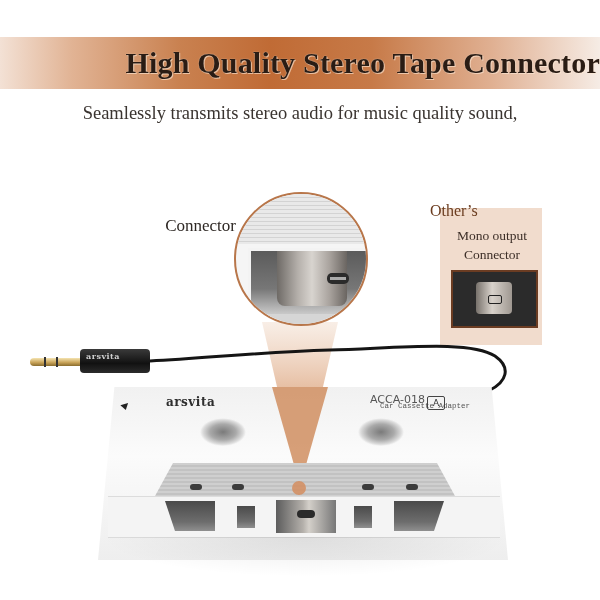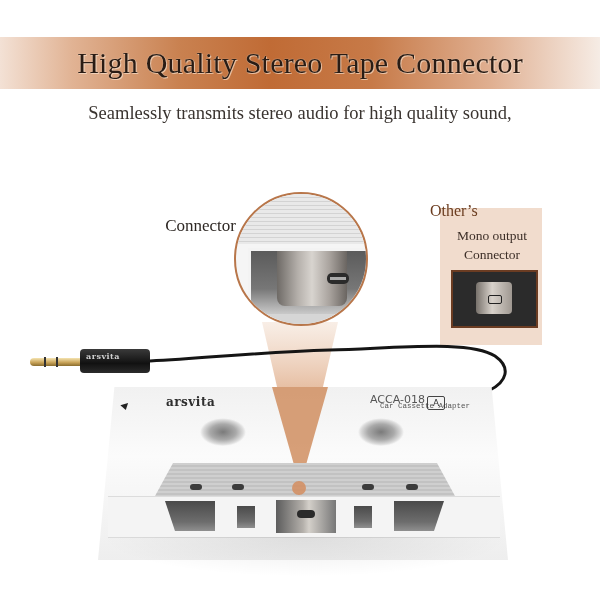--- a/index.html
+++ b/index.html
@@ -4,21 +4,21 @@
 <style>
   html, body { margin: 0; padding: 0; }
   body {
     width: 600px; height: 600px; position: relative; overflow: hidden;
     background: #ffffff;
     font-family: "DejaVu Serif", "Liberation Serif", serif;
   }
   .banner {
     position: absolute; left: 0; top: 37px; width: 600px; height: 52px;
     background: linear-gradient(90deg, #f3e1d5 0%, #e1b394 12%, #c98150 30%, #c06b35 45%, #c77a48 62%, #e0b092 82%, #f6ece5 100%);
-    display: flex; align-items: center; justify-content: center;
+    display: flex; align-items: center; justify-content: flex-end; font-weight: bold;
   }
   .banner-title {
     font-family: "Liberation Serif", "DejaVu Serif", serif;
     font-size: 30px; color: #2a1c14; letter-spacing: 0.2px;
     text-shadow: 0 0 1px #f5e0d0, 1px 1px 0 rgba(255,235,215,0.6);
   }
   .subtitle {
     position: absolute; left: 0; top: 100px; width: 600px; text-align: center;
     font-family: "Liberation Serif", "DejaVu Serif", serif;
     font-size: 18.5px; line-height: 26px; color: #3a3430;
@@ -153,21 +153,21 @@
   .shadow { position: absolute; left: 100px; top: 537px; width: 410px; height: 40px; background: radial-gradient(ellipse at top, rgba(0,0,0,0.08), rgba(0,0,0,0) 70%); }
 </style>
 </head>
 <body>
 
 <div class="banner">
   <span class="banner-title">High Quality Stereo Tape Connector</span>
 </div>
 
 <div class="subtitle">
-  <div>Seamlessly transmits stereo audio for high quality sound,</div>
+  <div>Seamlessly transmits stereo audio for music quality sound,</div>
 </div>
 
 <div class="label-stereo">
   <div>Connector</div>
 </div>
 
 <svg class="beam" width="600" height="600">
   <defs>
     <linearGradient id="beamGrad" x1="0" y1="0" x2="0" y2="1">
       <stop offset="0" stop-color="#f4e3d6" stop-opacity="0.6"></stop>

